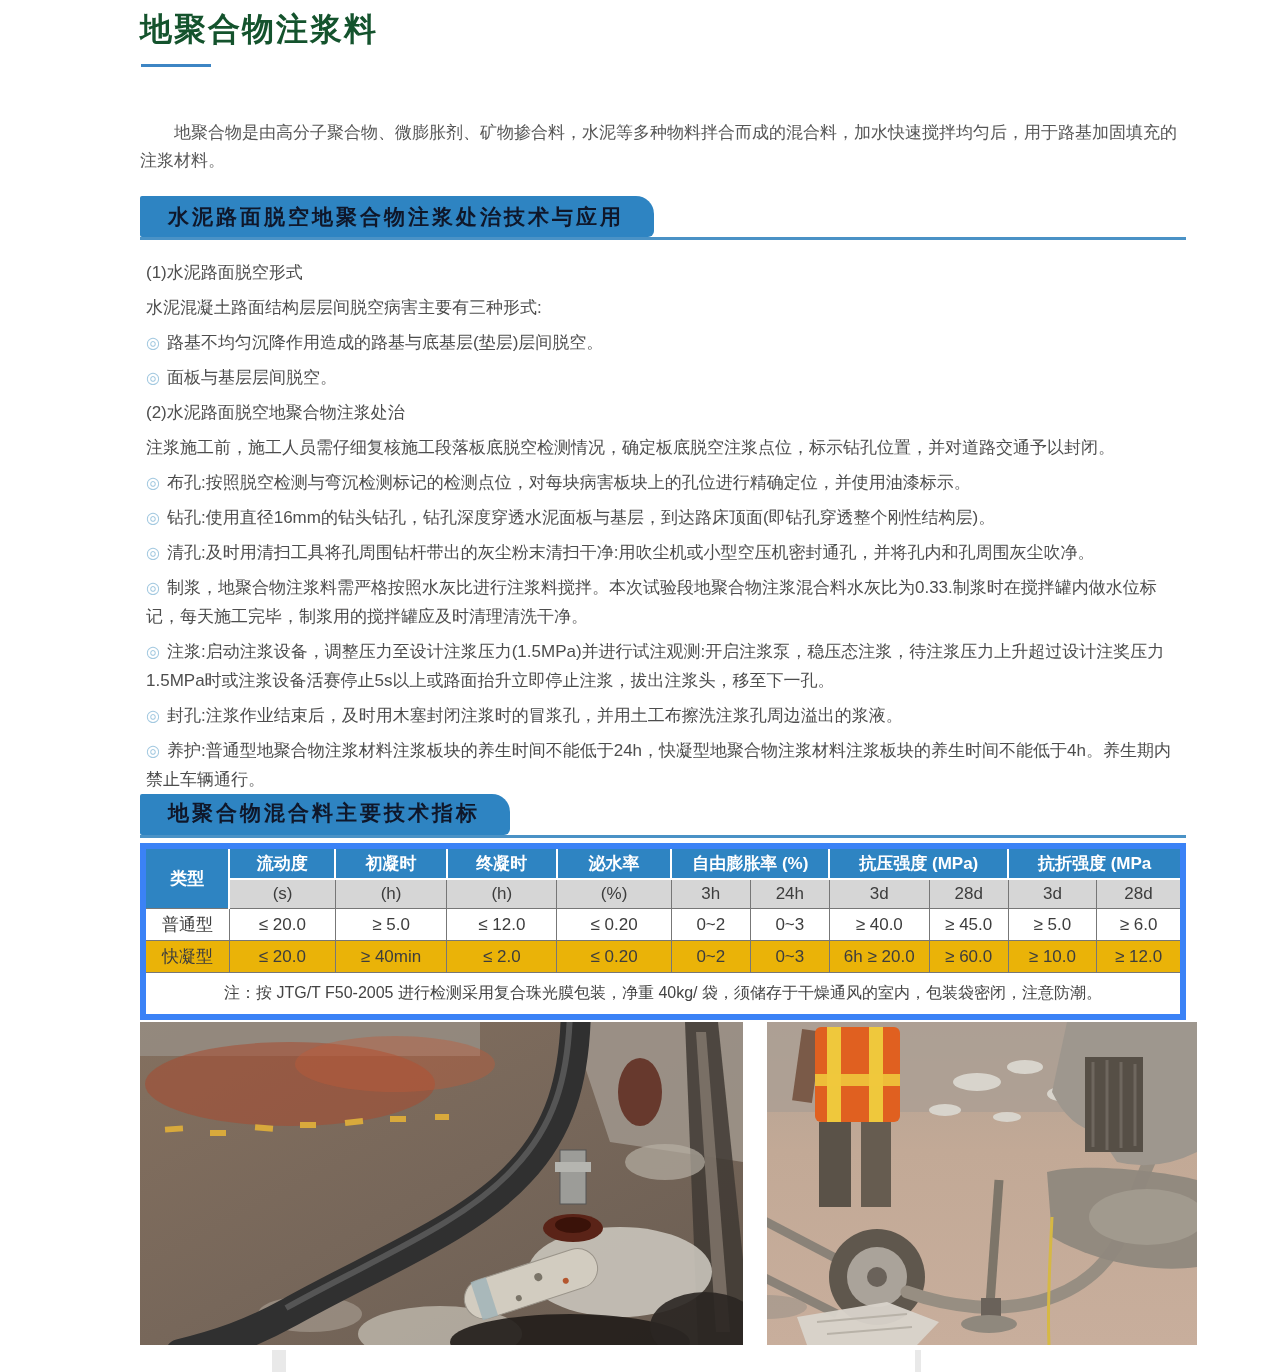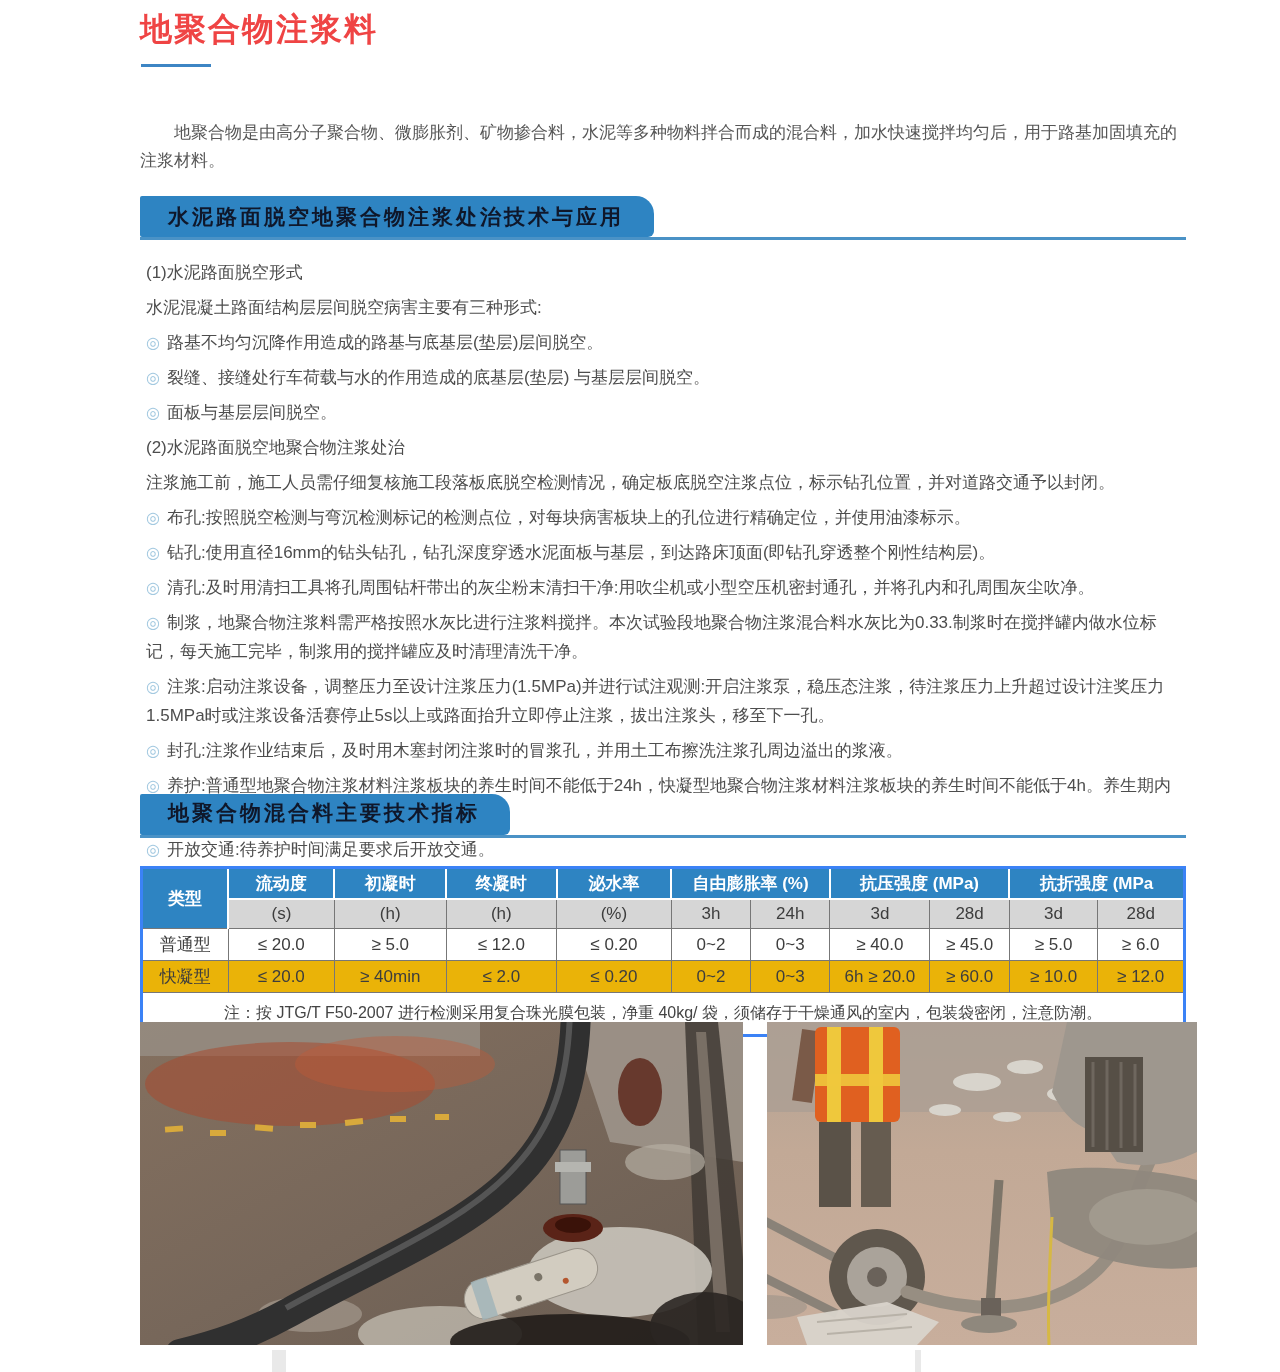--- a/index.html
+++ b/index.html
@@ -2,21 +2,21 @@
 <html><head>
 <meta charset="utf-8">
 <style>
   html,body { margin:0; padding:0; background:#ffffff; }
   .page {
     position:relative; width:1280px; height:1372px; background:#ffffff;
     font-family:"Liberation Sans","DejaVu Sans",sans-serif; overflow:hidden;
   }
   .doc-title {
     position:absolute; left:140px; top:8px;
-    font-size:32px; font-weight:bold; color:#ef4444; letter-spacing:2px;
+    font-size:32px; font-weight:bold; color:#14532d; letter-spacing:2px;
   }
   .title-underline {
     position:absolute; left:141px; top:64px; width:70px; height:3px; background:#3d85c4;
   }
   .intro {
     position:absolute; left:140px; top:102px; width:1046px;
     font-size:17px; color:#565656; line-height:28px; text-indent:2em;
   }
   .banner-wrap {
     position:absolute; left:140px; width:1046px;
@@ -31,21 +31,21 @@
   }
   .body-text {
     position:absolute; left:140px; top:252px; width:1046px;
     font-size:17px; color:#4d4d4d; line-height:29px;
   }
   .para { margin:6px; }
   .bullet { color:#a3c9e0; margin-right:7px; font-size:16px; }
   .table-wrap { position:absolute; left:140px; top:843px; width:1046px; }
   table.spec {
     width:100%; border-collapse:collapse; table-layout:fixed;
-    font-size:17px; color:#3d3d3d; border:3px solid #3b82f6;margin-top:23px;
+    font-size:17px; color:#3d3d3d; border:6px solid #3b82f6;
   }
   table.spec th, table.spec td { text-align:center; padding:0; overflow:hidden; white-space:nowrap; }
   .th-blue { background:#2e84c2; color:#ffffff; font-weight:bold; border:2px solid #ffffff; height:29px; }
   .type-col { border-bottom:1px solid #777777; }
   .th-sub { background:#d6d6d6; color:#3d3d3d; font-weight:normal; border:1px solid #777777; height:28px; }
   tr.data-row th, tr.data-row td { border:1px solid #777777; height:31px; font-weight:normal; }
   tr.row-bg-white th, tr.row-bg-white td { background:#ffffff; }
   tr.row-bg-gray  th, tr.row-bg-gray  td { background:#eab308; }
   .note-cell { background:#ffffff; border:1px solid #777777; height:41px; font-size:16px; color:#444444; }
   .photo { position:absolute; top:1022px; height:323px; }
@@ -69,21 +69,20 @@
   </div>
 
   <div class="body-text">
 
       <p class="para"><span>(1)水泥路面脱空形式</span></p>
 
       <p class="para"><span>水泥混凝土路面结构层层间脱空病害主要有三种形式:</span></p>
 
       <p class="para"><span class="bullet">◎</span><span>路基不均匀沉降作用造成的路基与底基层(垫层)层间脱空。</span></p>
 
-      <p class="para"><span class="bullet">◎</span><span>裂缝、接缝处行车荷载与水的作用造成的底基层(垫层) 与基层层间脱空。</span></p>
 
       <p class="para"><span class="bullet">◎</span><span>面板与基层层间脱空。</span></p>
 
       <p class="para"><span>(2)水泥路面脱空地聚合物注浆处治</span></p>
 
       <p class="para"><span>注浆施工前，施工人员需仔细复核施工段落板底脱空检测情况，确定板底脱空注浆点位，标示钻孔位置，并对道路交通予以封闭。</span></p>
 
       <p class="para"><span class="bullet">◎</span><span>布孔:按照脱空检测与弯沉检测标记的检测点位，对每块病害板块上的孔位进行精确定位，并使用油漆标示。</span></p>
 
       <p class="para"><span class="bullet">◎</span><span>钻孔:使用直径16mm的钻头钻孔，钻孔深度穿透水泥面板与基层，到达路床顶面(即钻孔穿透整个刚性结构层)。</span></p>
@@ -166,21 +165,21 @@
             <td class="">≤ 2.0</td>
             <td class="">≤ 0.20</td>
             <td class="">0~2</td>
             <td class="">0~3</td>
             <td class="">6h ≥ 20.0</td>
             <td class="">≥ 60.0</td>
             <td class="">≥ 10.0</td>
             <td class="">≥ 12.0</td>
           </tr>
           <tr>
-            <td class="note-cell" colspan="11">注：按 JTG/T F50-2007 进行检测采用复合珠光膜包装，净重 40kg/ 袋，须储存于干燥通风的室内，包装袋密闭，注意防潮。</td>
+            <td class="note-cell" colspan="11">注：按 JTG/T F50-2005 进行检测采用复合珠光膜包装，净重 40kg/ 袋，须储存于干燥通风的室内，包装袋密闭，注意防潮。</td>
           </tr>
         </tbody>
     </table>
   </div>
 
   <div class="photo left">
     <svg viewBox="0 0 603 323" preserveAspectRatio="none">
       <defs>
         <linearGradient id="lg1" x1="0" y1="0" x2="1" y2="1">
           <stop offset="0" stop-color="#84705f"></stop>

